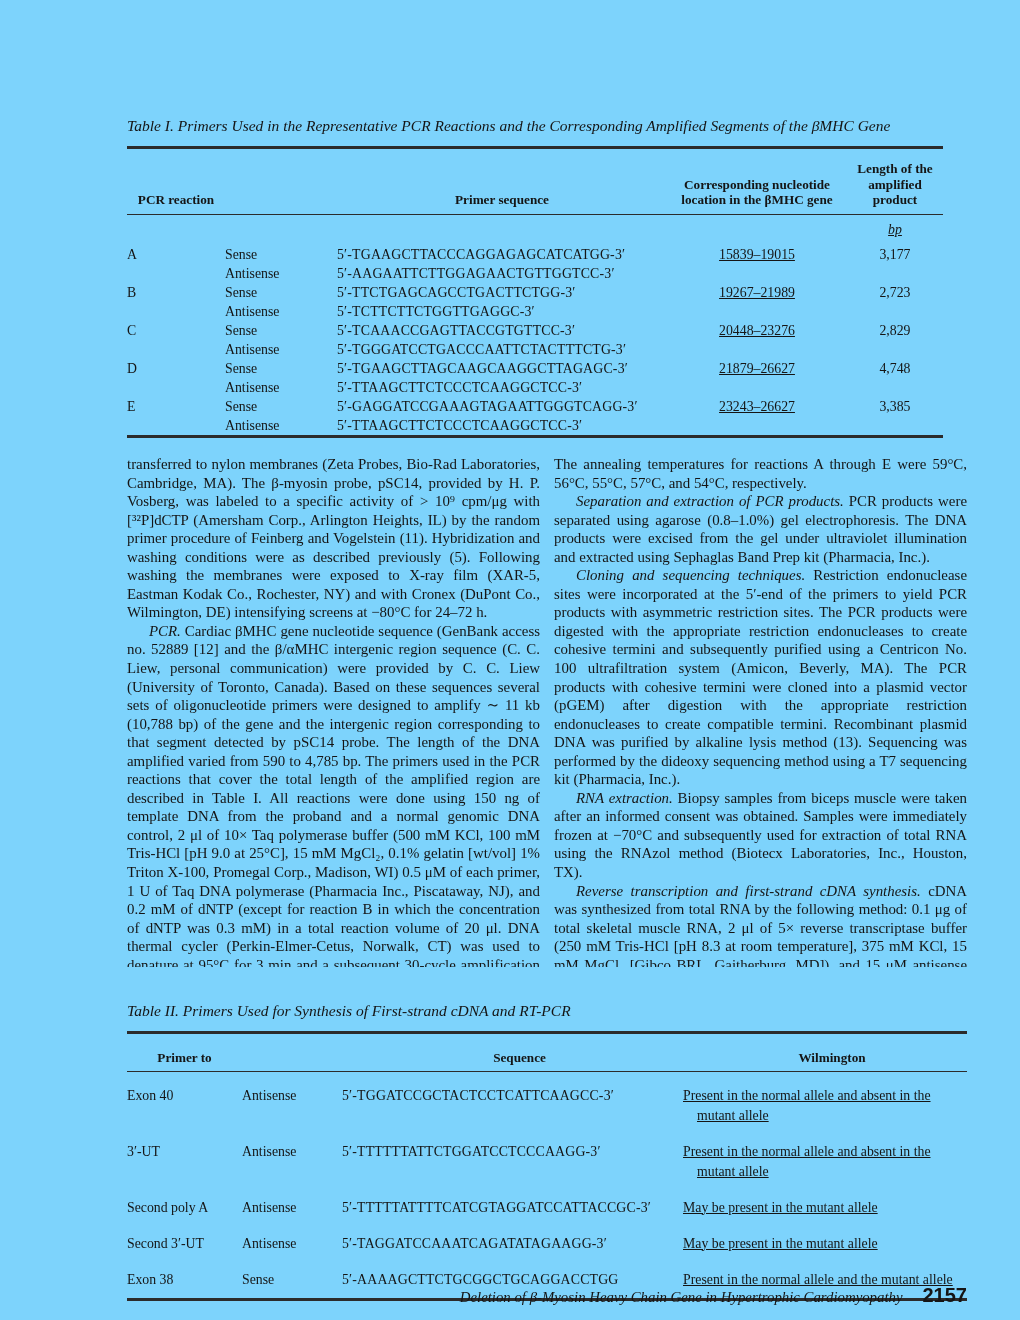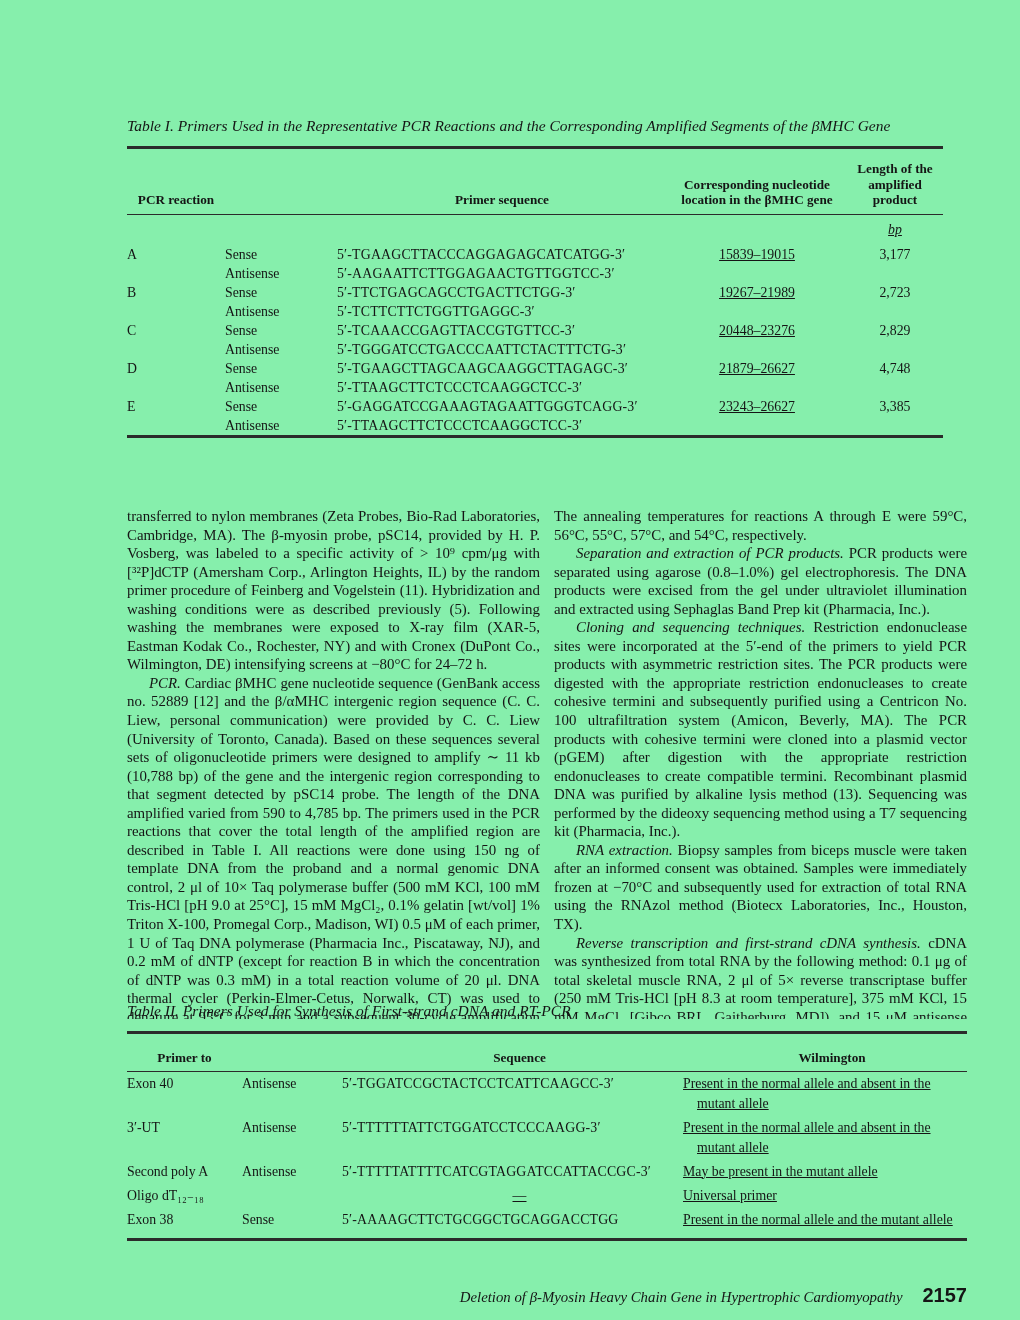--- a/index.html
+++ b/index.html
@@ -1,19 +1,19 @@
 <!DOCTYPE html>
 <html><head>
 <meta charset="utf-8">
 <style>
   html,body{margin:0;padding:0;background:#e9e8e4;}
   .page{
     position:relative;
     width:1020px;height:1320px;
-    background:#86efac;
+    background:#7dd3fc;
     color:#151515;
     font-family:"Liberation Serif","DejaVu Serif",serif;
     overflow:hidden;
   }
   
   .sect-t1{position:absolute;left:127px;top:116px;width:816px;}
   .tbl-title{font-style:italic;font-size:15.5px;line-height:19px;margin:0 0 11px 0;}
   table.datatable{border-collapse:collapse;table-layout:fixed;width:100%;
     border-top:3px solid #2b2b2b;border-bottom:3px solid #2b2b2b;font-size:13.8px;}
   table.datatable th{font-weight:bold;vertical-align:bottom;line-height:15.5px;
@@ -22,32 +22,32 @@
   .t1-c1{width:98px;} .t1-c2{width:112px;} .t1-c3{width:330px;} .t1-c4{width:180px;} .t1-c5{width:96px;}
   th.h-left{text-align:center;padding-left:4px;}
   th.h-ctr{text-align:center;}
   td.c-letter{padding-left:10px;}
   td.c-ctr{text-align:center;text-decoration:underline;}
   td.c-num{text-align:center;}
   tr.unit-row td{font-style:italic;padding:5px 0 3px 0;}
   tr.first-line td{padding-top:3px;}
   .seq{letter-spacing:.2px;}
   
-  .sect-body{position:absolute;left:127px;top:507px;width:840px;height:512px;
+  .sect-body{position:absolute;left:127px;top:455px;width:840px;height:512px;
     display:flex;gap:14px;overflow:hidden;}
   .bodycol{width:413px;}
   .bodycol p{margin:0;font-size:14.9px;line-height:18.55px;text-align:justify;}
   .bodycol p.indent{text-indent:22px;}
   .lead{font-style:italic;}
   
   .sect-t2{position:absolute;left:127px;top:1001px;width:840px;}
   .t2-c1{width:115px;} .t2-c2{width:100px;} .t2-c3{width:355px;} .t2-c4{width:270px;}
   table.t2{font-size:13.8px;}
   table.t2 th{padding:16px 0 5px 0;}
-  table.t2 td{padding:2px 0 2px 0;line-height:20px;}
+  table.t2 td{padding:14px 0 2px 0;line-height:20px;}
   td.desc{padding-left:14px;text-indent:-14px;padding-right:6px;text-decoration:underline;}
   
   .footer{position:absolute;left:127px;top:1284px;width:840px;
     display:flex;justify-content:flex-end;align-items:baseline;gap:20px;}
   .run-title{font-style:italic;font-size:14.8px;}
   .page-num{font-weight:bold;font-size:20px;font-family:"Liberation Sans","DejaVu Sans",sans-serif;}
 </style>
 </head>
 <body>
 
@@ -217,24 +217,24 @@
           <td class="seq">5′-TTTTTTATTCTGGATCCTCCCAAGG-3′</td>
           <td class="desc">Present in the normal allele and absent in the mutant allele</td>
         </tr>
         <tr>
           <td>Second poly A</td>
           <td>Antisense</td>
           <td class="seq">5′-TTTTTATTTTCATCGTAGGATCCATTACCGC-3′</td>
           <td class="desc">May be present in the mutant allele</td>
         </tr>
         <tr>
-          <td>Oligo dT₁₂₋₁₈</td>
-          <td></td>
-          <td class="seq c-ctr">—</td>
-          <td class="desc">Universal primer</td>
+          <td>Second 3′-UT</td>
+          <td>Antisense</td>
+          <td class="seq">5′-TAGGATCCAAATCAGATATAGAAGG-3′</td>
+          <td class="desc">May be present in the mutant allele</td>
         </tr>
         <tr>
           <td>Exon 38</td>
           <td>Sense</td>
           <td class="seq">5′-AAAAGCTTCTGCGGCTGCAGGACCTGG</td>
           <td class="desc" style="padding-bottom:8px;">Present in the normal allele and the mutant allele</td>
         </tr>
       </tbody>
     </table>
   </section>

